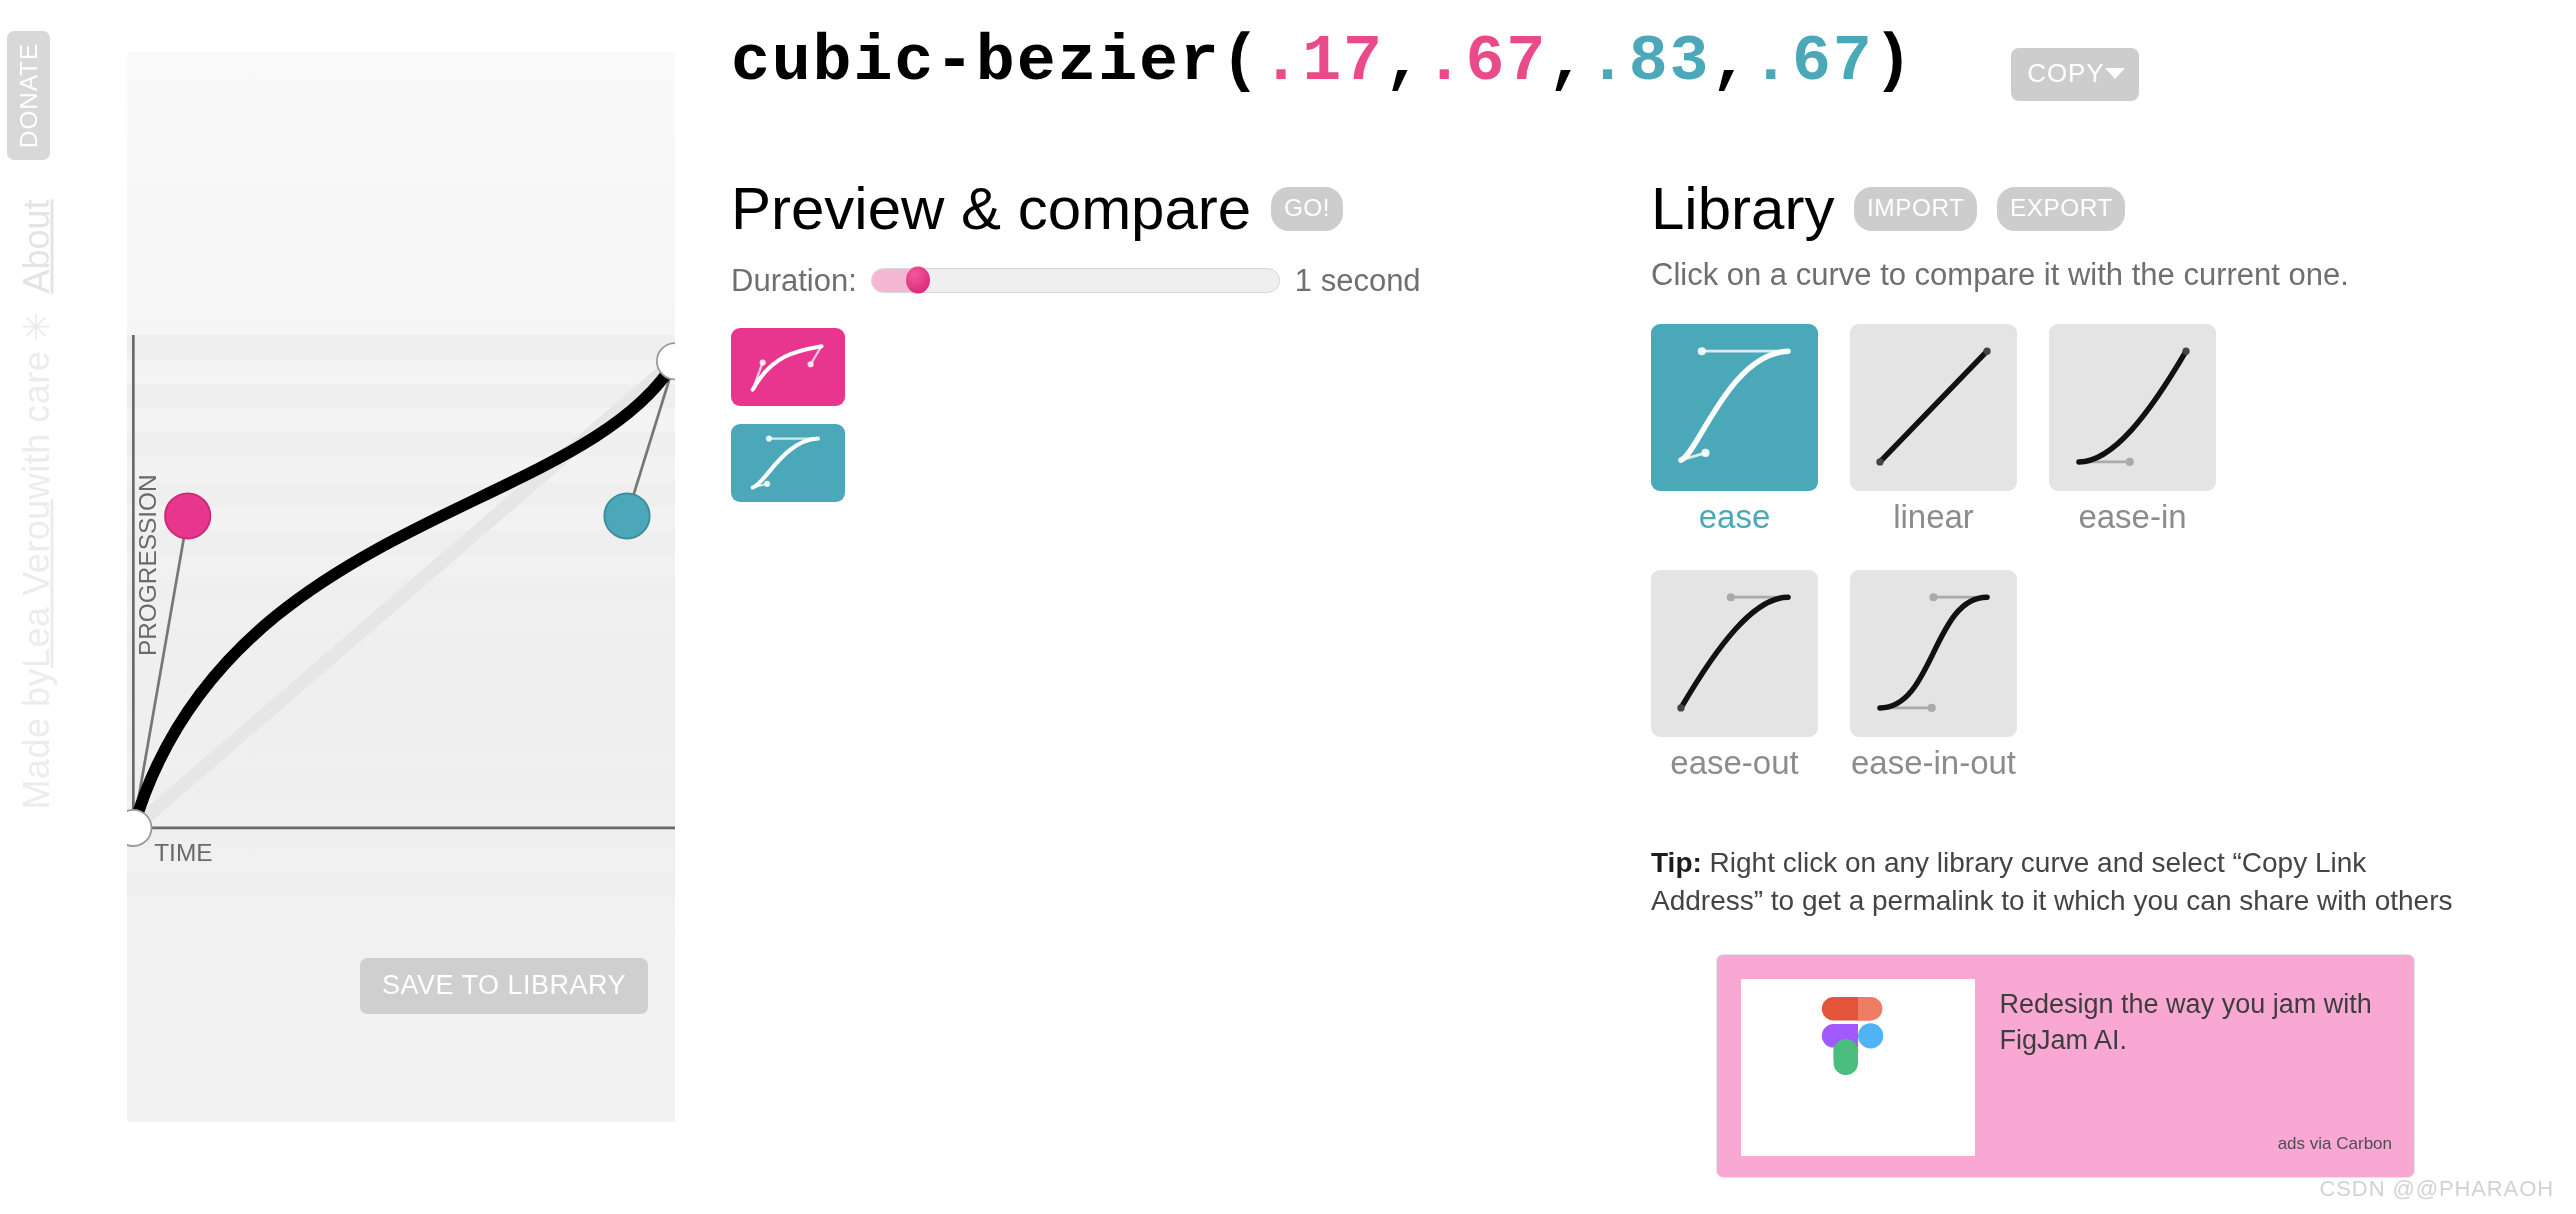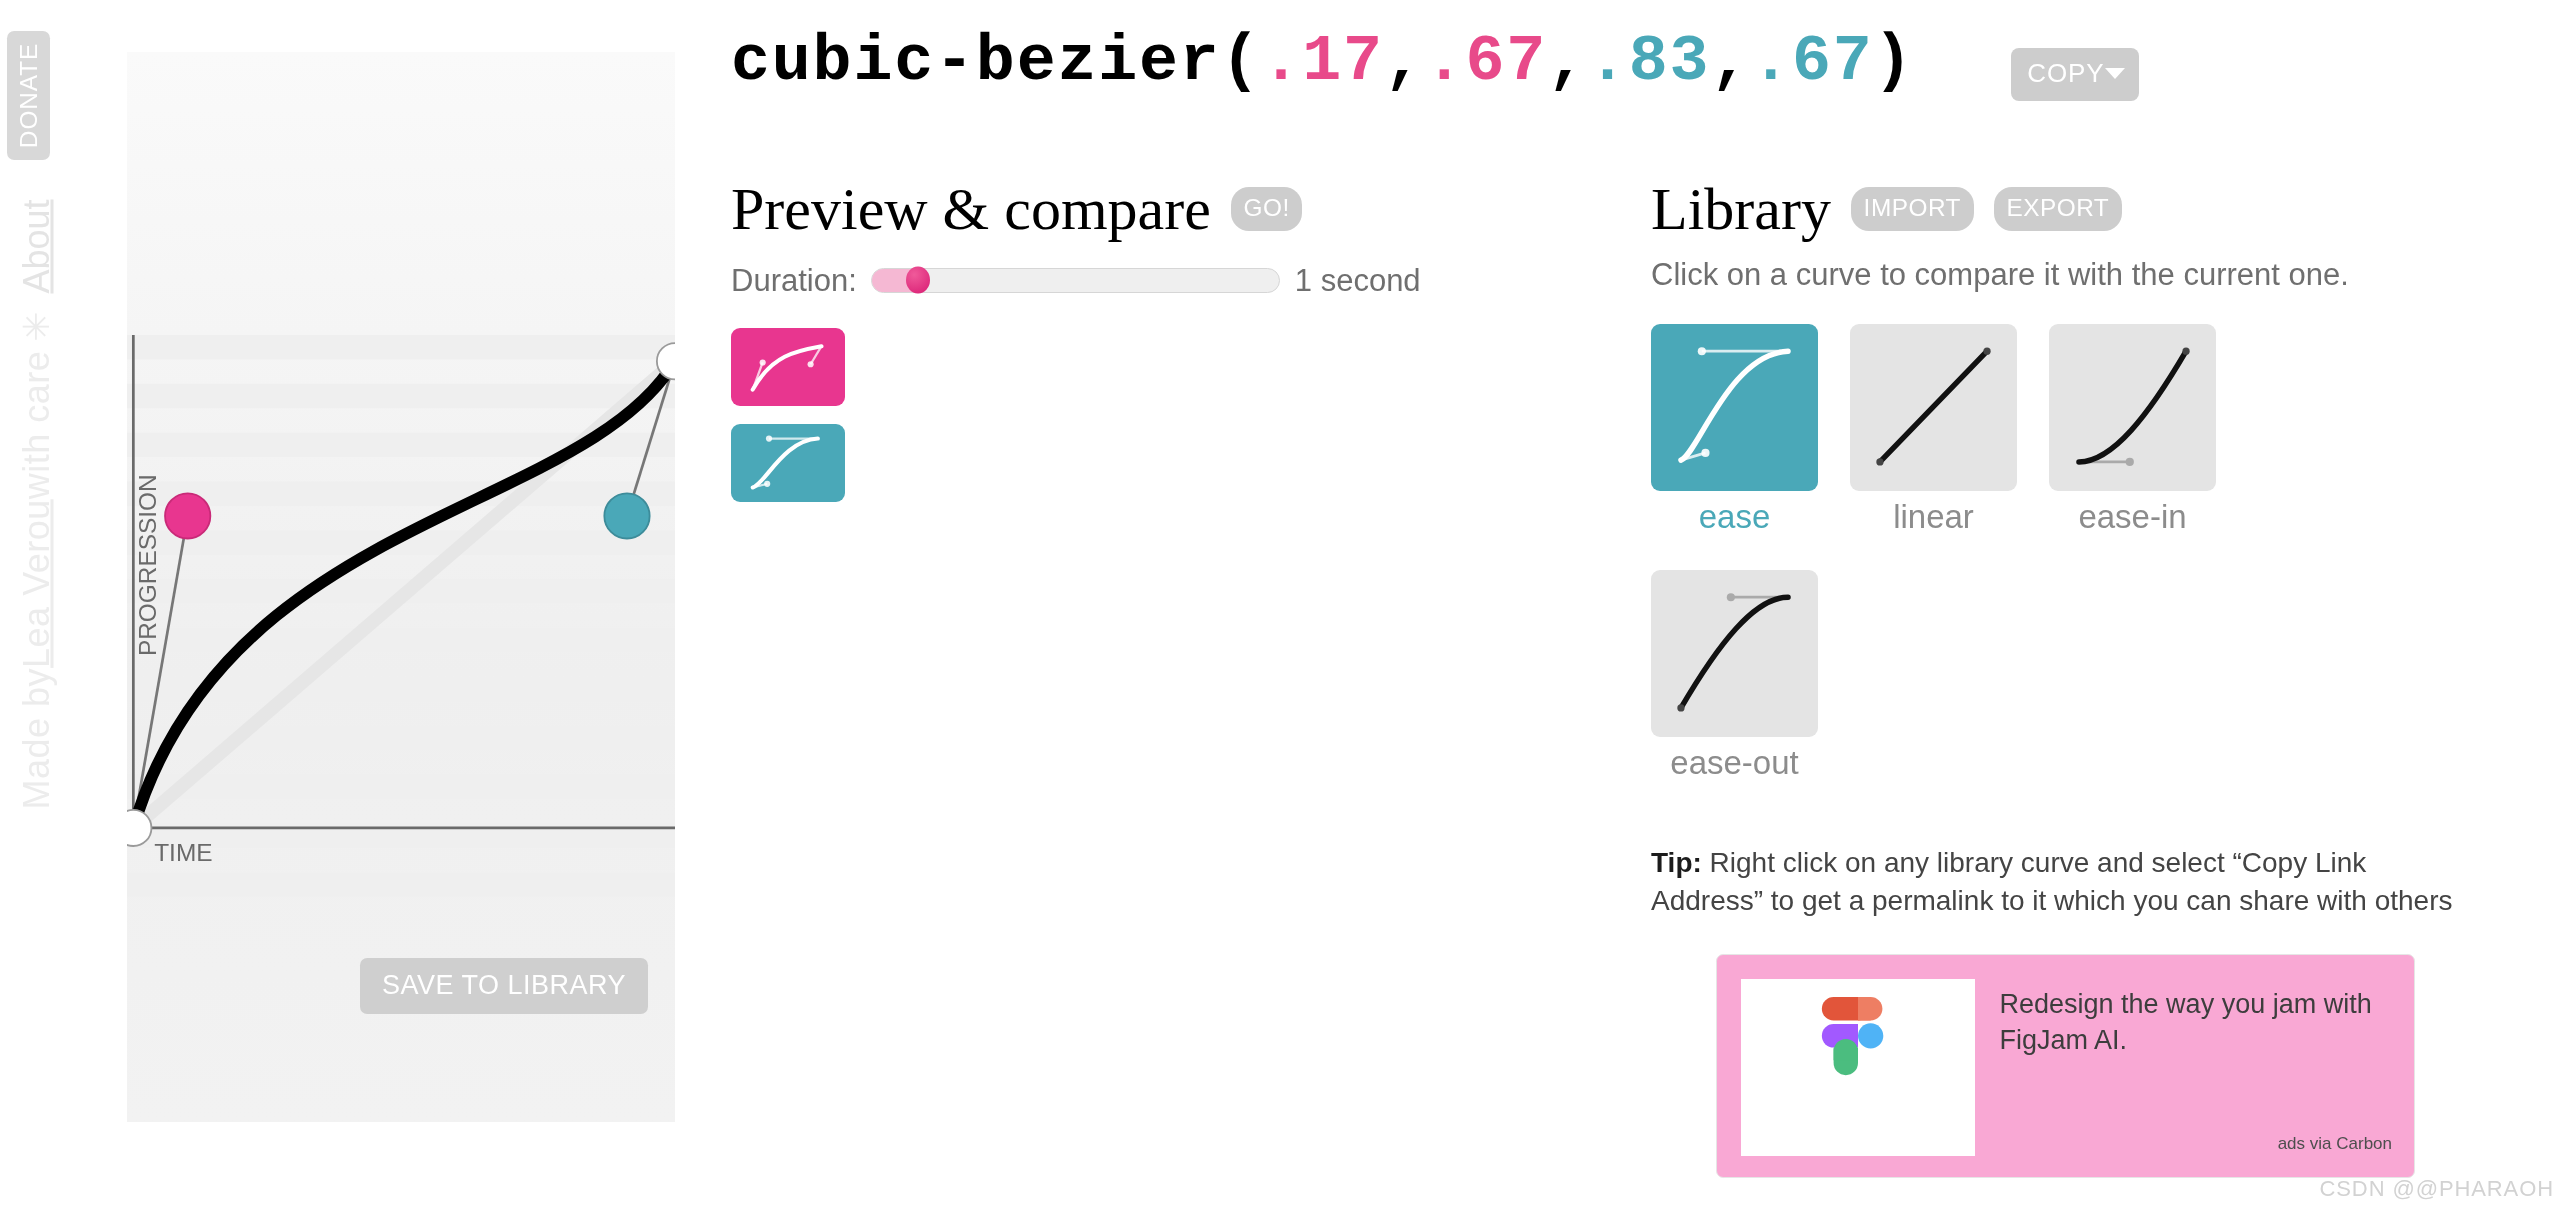--- a/index.html
+++ b/index.html
@@ -95,21 +95,21 @@
     width: 0; height: 0;
     border-left: 10px solid transparent;
     border-right: 10px solid transparent;
     border-top: 11px solid #fff;
     display: inline-block;
   }
 
   
   #preview-section { position: absolute; left: 731px; top: 179px; width: 905px; }
   .section-head { display: flex; align-items: center; gap: 20px; }
-  .section-title { font-size: 60px; color: #000; line-height: 1; font-weight: normal; margin: 0; font-family: Liberation Serif, serif; }
+  .section-title { font-size: 60px; color: #000; line-height: 1; font-weight: normal; margin: 0; }
   .pill-btn {
     background: #cdcdcd; color: #fff; border: none; border-radius: 18px;
     font-size: 24.4px; padding: 7.2px 12.7px 9px 12.7px; cursor: pointer;
     letter-spacing: 0.5px; font-family: "Liberation Sans", sans-serif;
   }
   #duration-row {
     display: flex; align-items: center; gap: 14.5px;
     margin-top: 23.5px;
   }
   #duration-label { font-size: 31px; color: #6f6f6f; }
@@ -345,20 +345,32 @@
           <svg viewBox="0 0 184 184">
             <line x1="88" y1="30" x2="151" y2="30" stroke="#aaa" stroke-width="3"></line>
             <path d="M 33 152 C 74 82 114 30 151 30" stroke="#111" stroke-width="6" fill="none" stroke-linecap="round"></path>
             <circle cx="88" cy="30" r="4.5" fill="#aaa"></circle>
             <circle cx="33" cy="152" r="4" fill="#444"></circle>
           </svg>
         </div>
         <div class="lib-label">ease-out</div>
       </div>
 
+      <div class="lib-item">
+        <div class="lib-thumb">
+          <svg viewBox="0 0 184 184">
+            <line x1="33" y1="152" x2="90" y2="152" stroke="#aaa" stroke-width="3"></line>
+            <line x1="92" y1="30" x2="151" y2="30" stroke="#aaa" stroke-width="3"></line>
+            <path d="M 33 152 C 92 152 92 30 151 30" stroke="#111" stroke-width="6" fill="none" stroke-linecap="round"></path>
+            <circle cx="90" cy="152" r="4.5" fill="#aaa"></circle>
+            <circle cx="92" cy="30" r="4.5" fill="#aaa"></circle>
+          </svg>
+        </div>
+        <div class="lib-label">ease-in-out</div>
+      </div>
 
     </div>
   </div>
 
   <div id="tip"><b>Tip:</b><span> Right click on any library curve and select “Copy Link Address” to get a permalink to it which you can share with others</span></div>
 
   <div id="ad">
     <div id="ad-img">
       <svg width="98" height="141" viewBox="0 0 108 156">
         <path d="M27 0 h27 v26 h-27 a13 13 0 0 1 0 -26 z" fill="#e2553a"></path>

